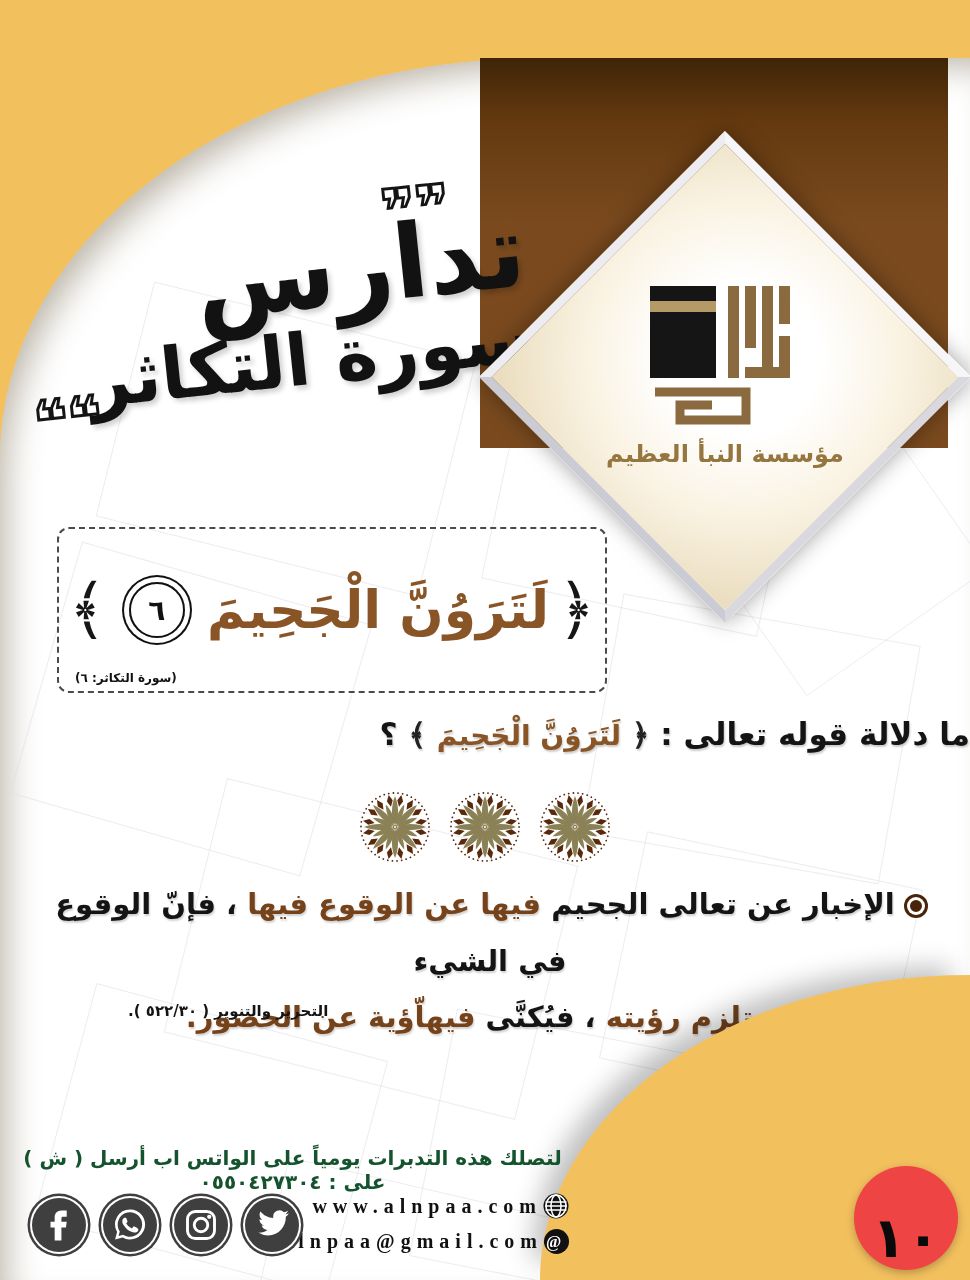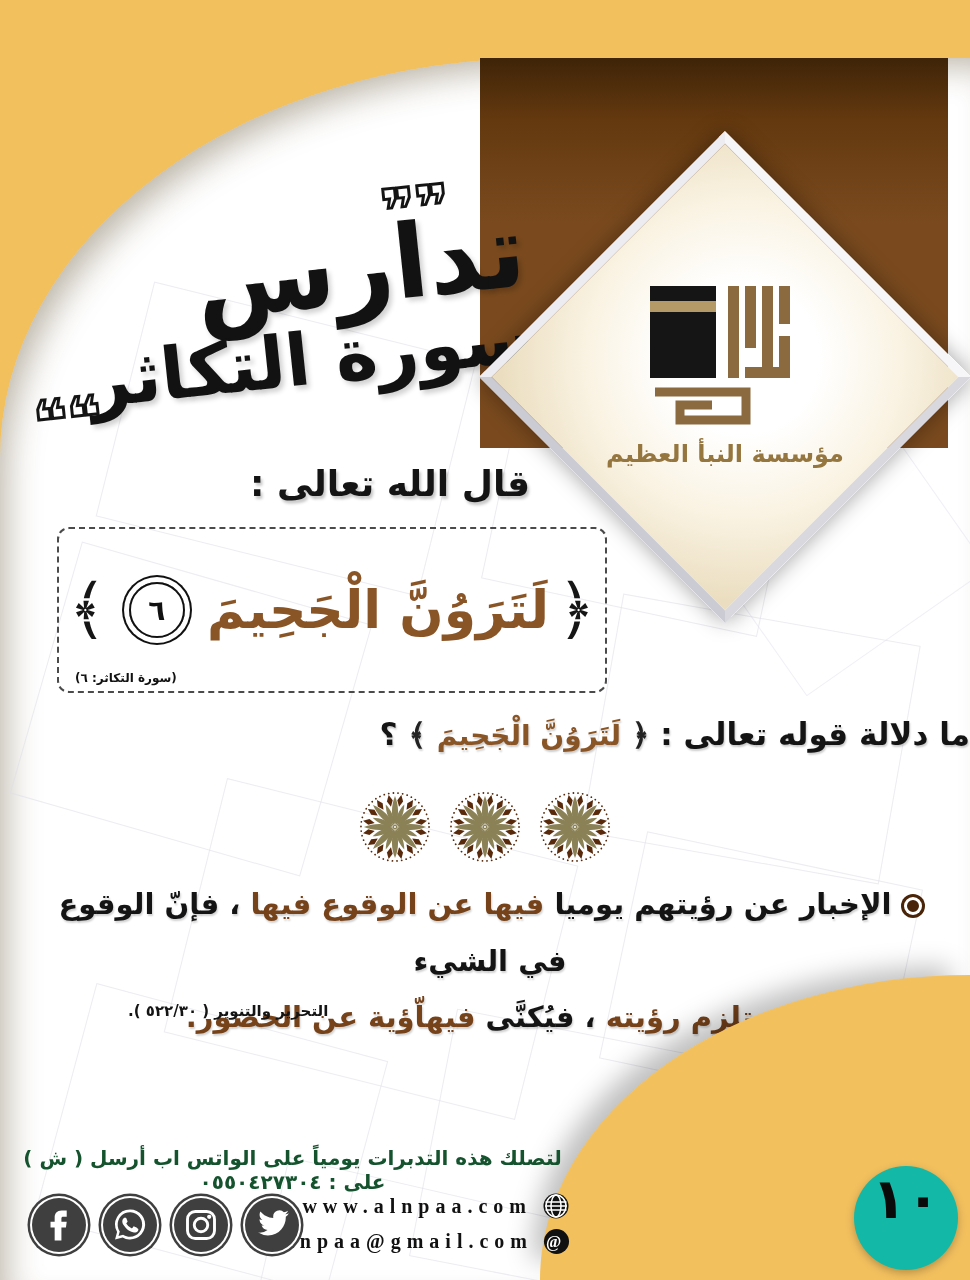--- a/index.html
+++ b/index.html
@@ -77,30 +77,30 @@
   .brn{color:#76421A;}
   .bullet{display:inline-block;width:18px;height:18px;border-radius:50%;background:#4a2408;
     box-shadow:inset 0 0 0 3px #fff,0 0 0 3px #4a2408;margin-left:12px;vertical-align:middle;}
   .citation{position:absolute;top:1002px;left:128px;font-size:15px;font-weight:bold;color:#141414;
     direction:rtl;z-index:2;}
 
   
   .bottom-yellow{position:absolute;right:0;bottom:0;width:430px;height:305px;background:#F3C05E;
     border-top-left-radius:430px 305px;box-shadow:-14px -14px 26px -6px rgba(0,0,0,.25);z-index:2;}
   .page-circle{position:absolute;right:12px;bottom:10px;width:104px;height:104px;border-radius:50%;
-    background:#14b8a6;display:flex;align-items:flex-start;justify-content:center;z-index:3;
+    background:#ef4444;display:flex;align-items:flex-end;justify-content:center;z-index:3;
     box-shadow:0 3px 8px rgba(0,0,0,.25);}
   .page-num{font-size:56px;font-weight:bold;color:#0a0a0a;}
 
   
   .wa-line{position:absolute;top:1146px;left:15px;width:555px;text-align:center;direction:rtl;
     font-size:20px;font-weight:bold;color:#14532d;z-index:2;}
   .wa-num{letter-spacing:7px;}
   .contact-row{position:absolute;left:235px;width:335px;display:flex;align-items:center;
-    justify-content:flex-end;gap:10px;z-index:2;font-family:"Liberation Serif",serif;
+    justify-content:flex-end;gap:0;z-index:2;font-family:"Liberation Serif",serif;
     font-weight:bold;font-size:20px;color:#111;letter-spacing:6px;}
   .web-row{top:1192px;}
   .mail-row{top:1228px;}
   .socials{position:absolute;top:1198px;left:32px;display:flex;gap:17px;z-index:2;}
   .social{width:54px;height:54px;border-radius:50%;background:#3f3f3f;display:flex;align-items:center;
     justify-content:center;box-shadow:0 0 0 2px #fff,0 0 0 4.5px #3f3f3f;cursor:pointer;}
   .social svg{width:54px;height:54px;}
 </style>
 </head>
 <body>
@@ -141,21 +141,20 @@
     </div>
   </div>
 
   <div class="title">
     <span class="quote q-top">❞❞</span>
     <div class="l1">تدارس</div>
     <div class="l2">سورة التكاثر</div>
     <span class="quote q-bottom">❝❝</span>
   </div>
 
-  <div class="lead-in">قال الله تعالى :</div>
 
   <div class="verse-box">
     <span class="bracket-lg">﴿</span>
     <span class="verse-text">لَتَرَوُنَّ الْجَحِيمَ</span>
     <span class="medallion">
       <span>٦</span>
     </span>
     <span class="bracket-lg">﴾</span>
     <span class="verse-ref">(سورة التكاثر: ٦)</span>
   </div>
@@ -215,21 +214,21 @@
     </svg>
     <svg viewBox="-50 -50 100 100">
         <use href="#rosetteG"></use>
       </svg>
     <svg viewBox="-50 -50 100 100">
         <use href="#rosetteG"></use>
       </svg>
   </div>
 
   <div class="answer">
-    <span class="bullet"></span><span class="blk">الإخبار عن رؤيتهم يوميا </span><span class="brn">فيها عن الوقوع فيها</span><span class="blk"> ، فإنّ الوقوع في الشيء </span><br>
+    <span class="bullet"></span><span class="blk">الإخبار عن تعالى الجحيم </span><span class="brn">فيها عن الوقوع فيها</span><span class="blk"> ، فإنّ الوقوع في الشيء </span><br>
     <span class="brn">يستلزم رؤيته</span><span class="blk"> ، فيُكنَّى </span><span class="brn">فيهاّؤية عن الحضور.</span>
   </div>
 
   <div class="citation">التحرير والتنوير ( ٥٢٢/٣٠ ).</div>
 
   <div class="bottom-yellow"></div>
 
   <div class="wa-line">
     <span>لتصلك هذه التدبرات يومياً على الواتس اب أرسل ( ش ) على : </span><span class="wa-num">٠٥٥٠٤٢٧٣٠٤</span>
   </div>

